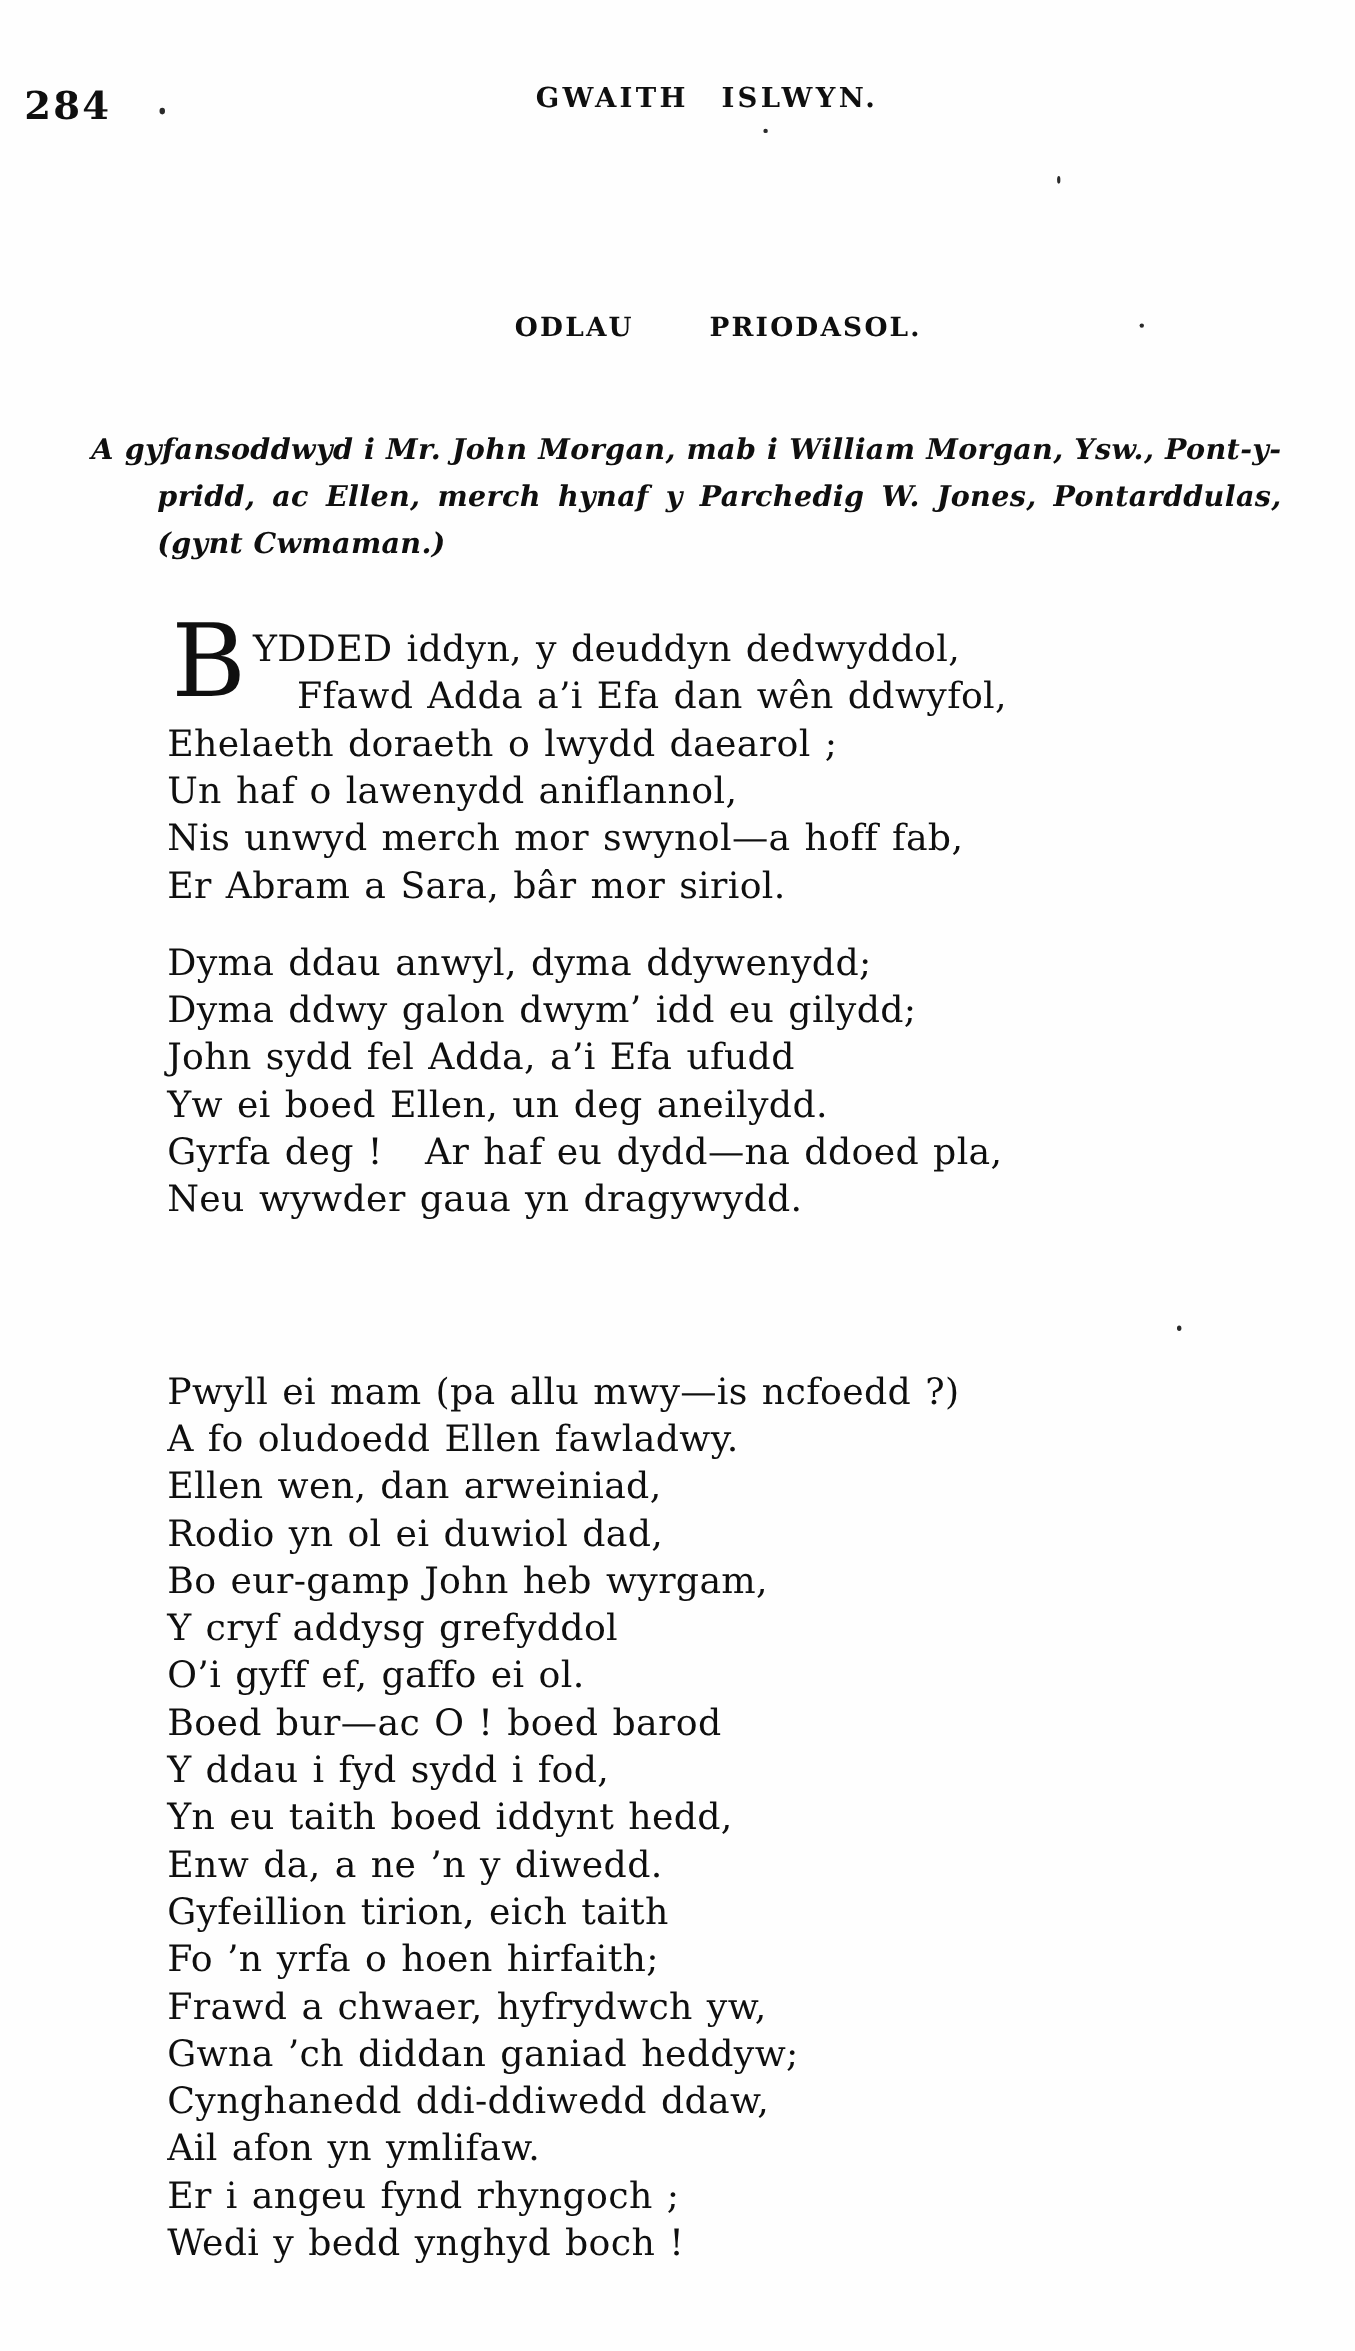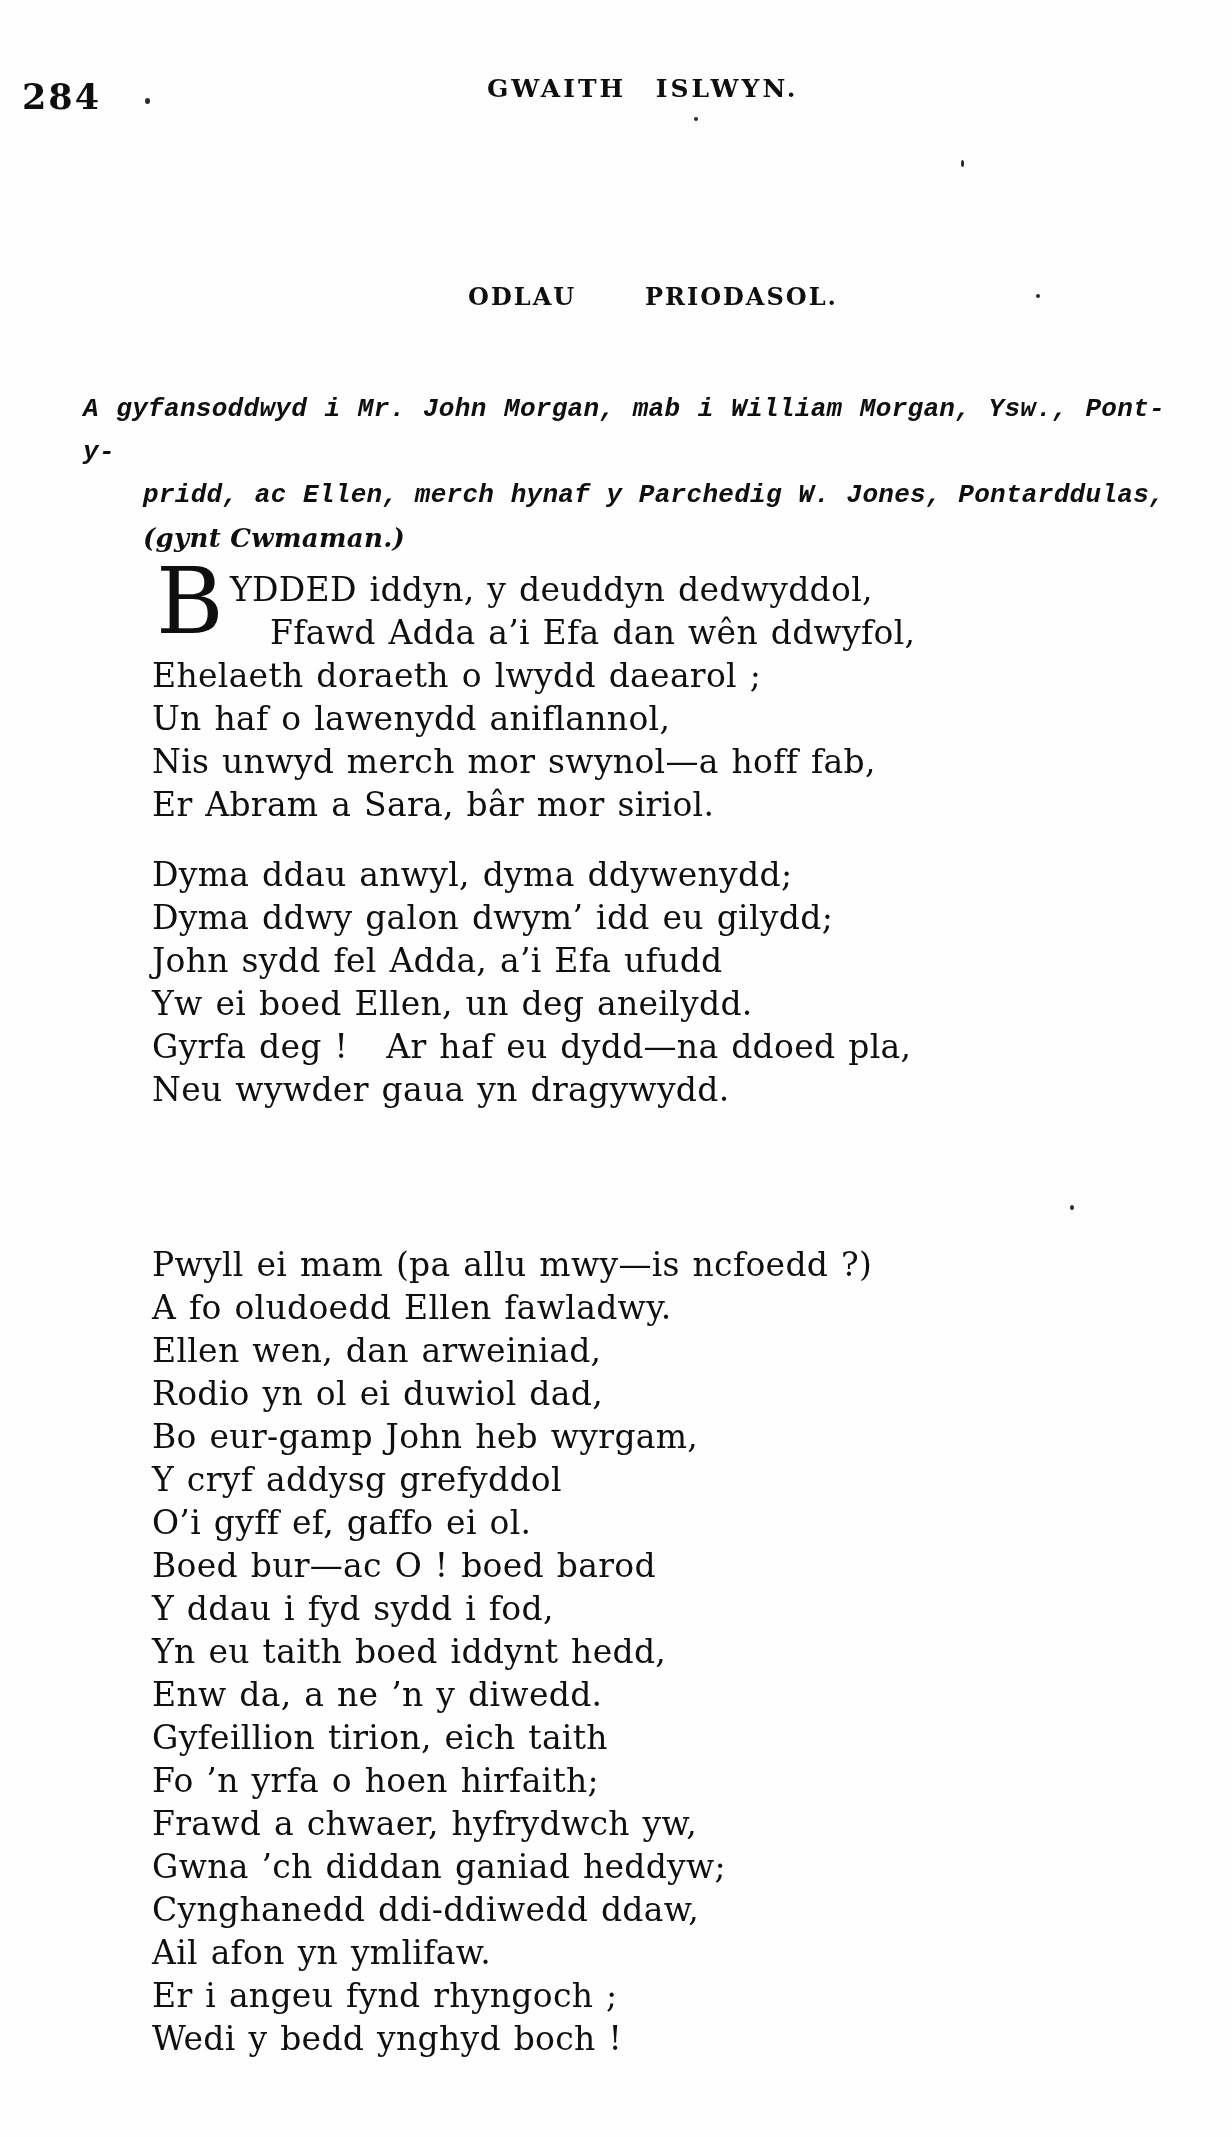--- a/index.html
+++ b/index.html
@@ -51,21 +51,20 @@
     font-weight: bold;
     font-size: 26px;
     line-height: 43px;
     letter-spacing: 0.3px;
   }
   .dedication .ded-line { white-space: pre; }
   .dedication .ded-justify {
     white-space: normal;
     text-align: justify;
     text-align-last: justify;
-    font-family: Liberation Mono, monospace;
   }
   .dedication .ded-indent { padding-left: 60px; }
   .stanza {
     position: absolute;
     left: 152px;
     width: 1010px;
     font-size: 33px;
     line-height: 43px;
     letter-spacing: 0.3px;
     word-spacing: 2px;

